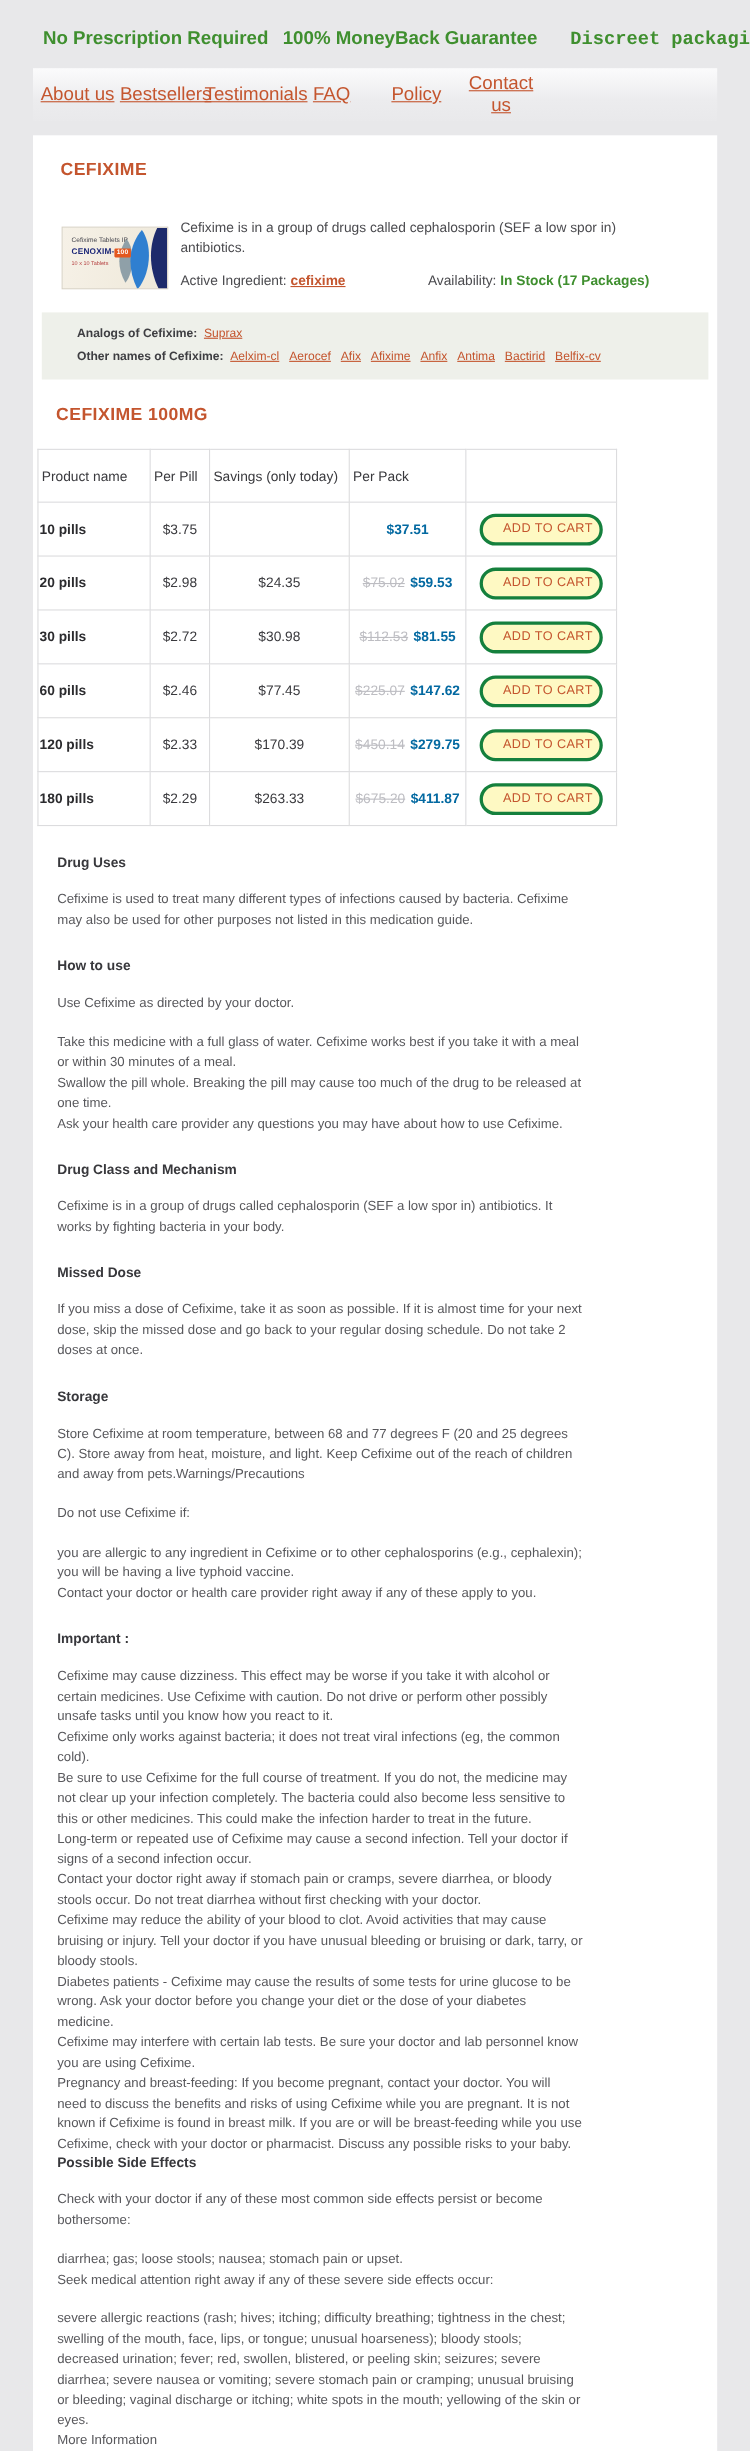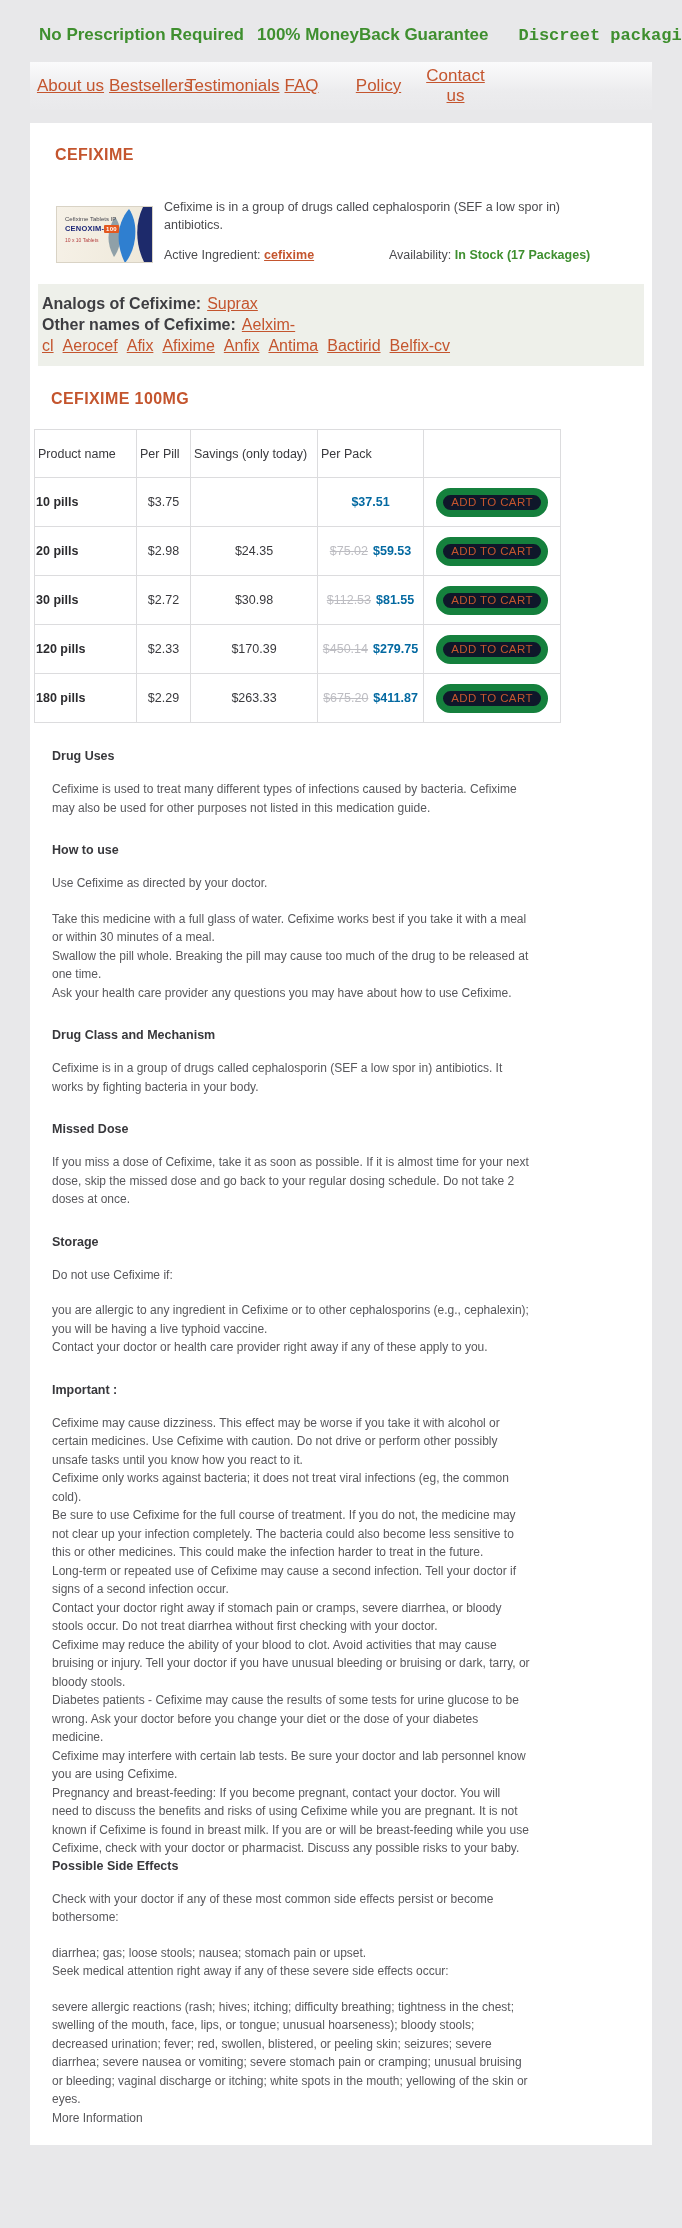--- a/index.html
+++ b/index.html
@@ -44,37 +44,37 @@
   .pack-l3{position:absolute;top:30px;left:8px;font-size:5px;color:#b54040;}
   .pack svg{position:absolute;right:0;top:0;}
   
   .desc-col{margin-left:11px;}
   .desc{width:436px;font-size:12.5px;line-height:18px;color:#4b4b4f;}
   .ing-row{display:flex;margin-top:14px;font-size:12.5px;color:#4b4b4f;width:480px;gap:16px;}
   .ing-left{flex:0 0 209px;}
   .ing-link{color:var(--accent);font-weight:bold;text-decoration:underline;}
   .avail-val{color:var(--green);font-weight:bold;}
   
-  .analog-box{margin:21px 8px 0;background:#eef0ea;padding:9px 4px 10px;font-size:16px;line-height:21px;color:#3e3e42;}
+  .analog-box{margin:21px 8px 0;background:#eef0ea;padding:9px 32px 10px;font-size:11px;line-height:21px;color:#3e3e42;}
   .lbl{font-weight:bold;margin-right:6px;}
   .alink{color:var(--accent);text-decoration:underline;margin-right:9px;}
   
   .pricing-heading{margin:24px 0 0 21px;font-size:16px;font-weight:bold;color:var(--accent);letter-spacing:.4px;}
   table{margin:21px 0 0 4px;border-collapse:collapse;}
   th,td{border:1px solid #dcdcde;font-size:12.5px;}
   th{font-weight:normal;color:#39393d;height:47px;text-align:left;white-space:nowrap;padding:0 3px;}
   td{height:46px;color:#39393d;white-space:nowrap;}
   .c-name{width:95px}.c-pill{width:47px}.c-sav{width:120px}.c-pack{width:99px}.c-btn{width:130px}
   td.name{font-weight:bold;color:#2b2b2e;}
   td.center{text-align:center;}
   .old{color:#bdbdc2;text-decoration:line-through;margin-right:5px;}
   .new{font-weight:bold;color:#0369a1;}
   .cart-btn{
-    width:112px;height:29px;border:7px solid #15803d;border-radius:15px;background:#0f172a;
-    color:var(--accent);font-size:11.5px;font-family:inherit;letter-spacing:.4px;cursor:pointer;
+    width:112px;height:29px;border:3px solid #15803d;border-radius:15px;background:#fef9c3;
+    color:var(--accent);font-size:11.5px;font-family:inherit;letter-spacing:.4px;cursor:pointer;text-align:right;
   }
   
   .info{margin:0 0 0 22px;width:478px;}
   .ih{font-weight:bold;color:#38383c;font-size:12.5px;margin-top:26px;}
   .ih.tight{margin-top:1px;}
   .ip{color:var(--body-text);font-size:12px;line-height:18.5px;margin-top:17px;white-space:pre-line;}
 </style>
 </head>
 <body>
 
@@ -164,20 +164,27 @@
           </tr>
 
           <tr>
             <td class="name">30 pills</td>
             <td class="center">$2.72</td>
             <td class="center">$30.98</td>
             <td class="center"><span class="old">$112.53</span><span class="new">$81.55</span></td>
             <td class="center"><button class="cart-btn">ADD TO CART</button></td>
           </tr>
 
+          <tr>
+            <td class="name">60 pills</td>
+            <td class="center">$2.46</td>
+            <td class="center">$77.45</td>
+            <td class="center"><span class="old">$225.07</span><span class="new">$147.62</span></td>
+            <td class="center"><button class="cart-btn">ADD TO CART</button></td>
+          </tr>
 
           <tr>
             <td class="name">120 pills</td>
             <td class="center">$2.33</td>
             <td class="center">$170.39</td>
             <td class="center"><span class="old">$450.14</span><span class="new">$279.75</span></td>
             <td class="center"><button class="cart-btn">ADD TO CART</button></td>
           </tr>
 
           <tr>
@@ -197,20 +204,21 @@
         <div class="ih">How to use</div>
         <div class="ip">Use Cefixime as directed by your doctor.</div>
         <div class="ip">Take this medicine with a full glass of water. Cefixime works best if you take it with a meal or within 30 minutes of a meal.
 Swallow the pill whole. Breaking the pill may cause too much of the drug to be released at one time.
 Ask your health care provider any questions you may have about how to use Cefixime.</div>
         <div class="ih">Drug Class and Mechanism</div>
         <div class="ip">Cefixime is in a group of drugs called cephalosporin (SEF a low spor in) antibiotics. It works by fighting bacteria in your body.</div>
         <div class="ih">Missed Dose</div>
         <div class="ip">If you miss a dose of Cefixime, take it as soon as possible. If it is almost time for your next dose, skip the missed dose and go back to your regular dosing schedule. Do not take 2 doses at once.</div>
         <div class="ih">Storage</div>
+        <div class="ip">Store Cefixime at room temperature, between 68 and 77 degrees F (20 and 25 degrees C). Store away from heat, moisture, and light. Keep Cefixime out of the reach of children and away from pets.Warnings/Precautions</div>
         <div class="ip">Do not use Cefixime if:</div>
         <div class="ip">you are allergic to any ingredient in Cefixime or to other cephalosporins (e.g., cephalexin);
 you will be having a live typhoid vaccine.
 Contact your doctor or health care provider right away if any of these apply to you.</div>
         <div class="ih">Important :</div>
         <div class="ip">Cefixime may cause dizziness. This effect may be worse if you take it with alcohol or certain medicines. Use Cefixime with caution. Do not drive or perform other possibly unsafe tasks until you know how you react to it.
 Cefixime only works against bacteria; it does not treat viral infections (eg, the common cold).
 Be sure to use Cefixime for the full course of treatment. If you do not, the medicine may not clear up your infection completely. The bacteria could also become less sensitive to this or other medicines. This could make the infection harder to treat in the future.
 Long-term or repeated use of Cefixime may cause a second infection. Tell your doctor if signs of a second infection occur.
 Contact your doctor right away if stomach pain or cramps, severe diarrhea, or bloody stools occur. Do not treat diarrhea without first checking with your doctor.

